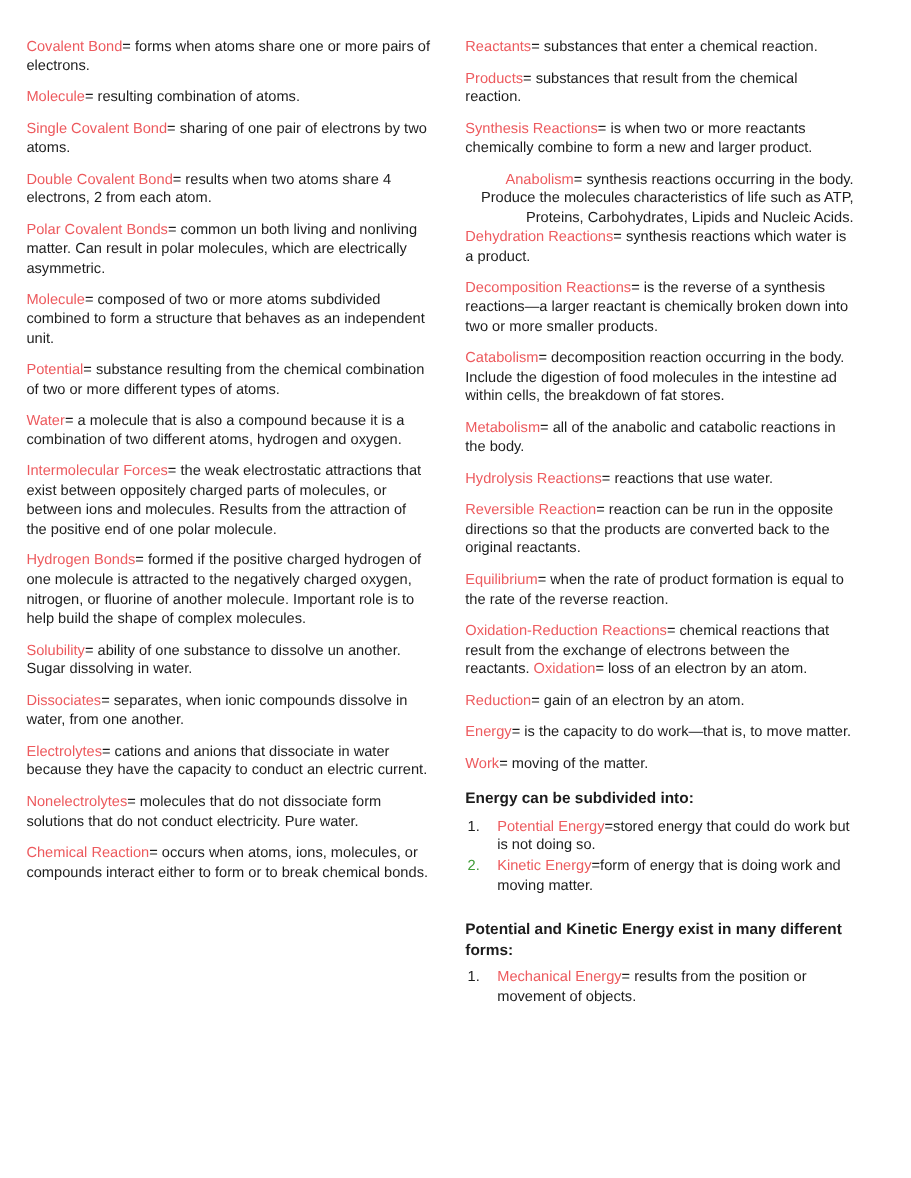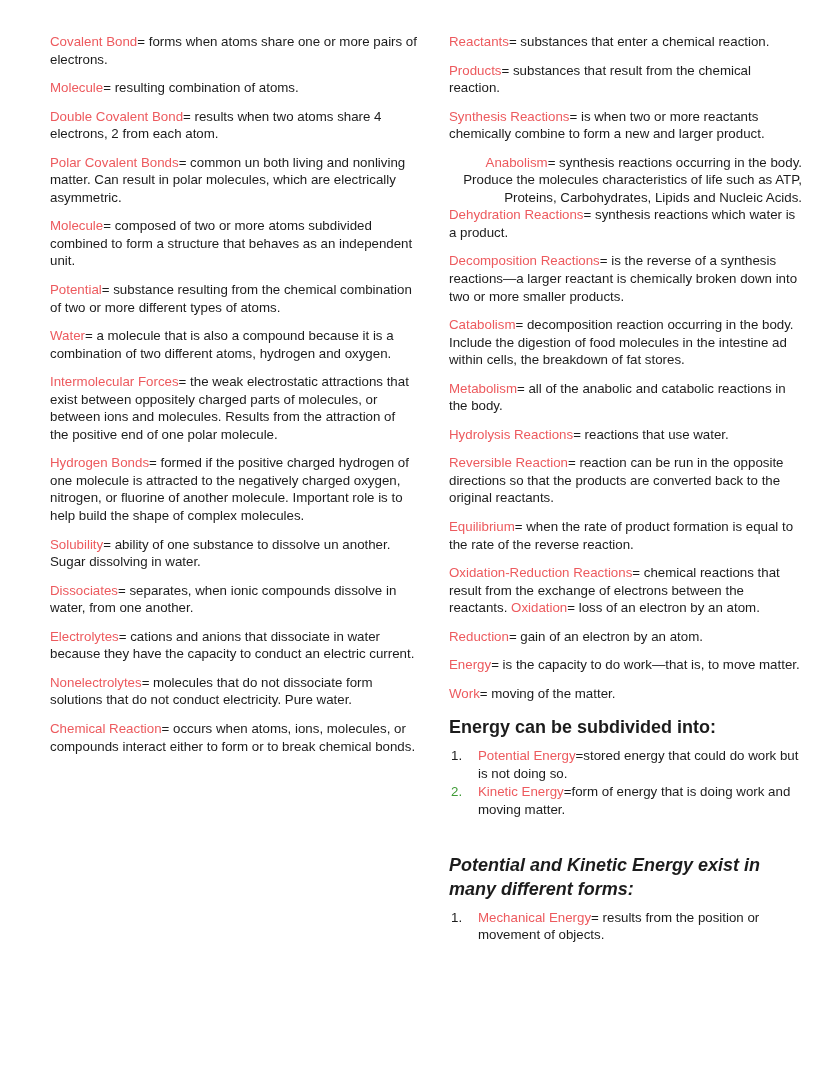--- a/index.html
+++ b/index.html
@@ -11,21 +11,21 @@
     width: 828px;
     height: 1071px;
     font-family: "Liberation Sans", sans-serif;
     color: #1c1c1c;
     overflow: hidden;
   }
   .page {
     width: 828px;
     height: 826px;
     box-sizing: border-box;
-    padding: 33px 38px 0 50px;
+    padding: 33px 38px 0 24px;
     position: relative;
   }
   .columns {
     display: flex;
     flex-direction: row;
     align-items: flex-start;
     gap: 32px;
   }
   .col {
     width: 367px;
@@ -42,29 +42,28 @@
     text-align: left;
   }
   .entry.tight {
     margin-bottom: 0;
     text-align: right;
   }
   .term {
     color: #ed5a5e;
   }
   .heading {
-    font-size: 18px;
+    font-size: 14px;
     line-height: 1.32;
     font-weight: bold;
     color: #1c1c1c;
     margin: 14px 0 7px 0;
   }
   .heading.gap-top {
-    margin-top: 36px;
-    font-style: italic;
+    margin-top: 22px;
   }
   .numlist {
     margin: 0;
     padding: 0;
     list-style: none;
   }
   .numitem {
     font-size: 13.3px;
     line-height: 1.32;
     position: relative;
@@ -83,20 +82,21 @@
 </style>
 </head>
 <body>
 
 <div class="page">
   <div class="columns">
 
     <div class="col" id="left-col">
         <p class="entry"><span class="term">Covalent Bond</span><span>= forms when atoms share one or more pairs of electrons.</span></p>
         <p class="entry"><span class="term">Molecule</span><span>= resulting combination of atoms.</span></p>
+        <p class="entry"><span class="term">Single Covalent Bond</span><span>= sharing of one pair of electrons by two atoms.</span></p>
         <p class="entry"><span class="term">Double Covalent Bond</span><span>= results when two atoms share 4 electrons, 2 from each atom.</span></p>
         <p class="entry"><span class="term">Polar Covalent Bonds</span><span>= common un both living and nonliving matter. Can result in polar molecules, which are electrically asymmetric.</span></p>
         <p class="entry"><span class="term">Molecule</span><span>= composed of two or more atoms subdivided combined to form a structure that behaves as an independent unit.</span></p>
         <p class="entry"><span class="term">Potential</span><span>= substance resulting from the chemical combination of two or more different types of atoms.</span></p>
         <p class="entry"><span class="term">Water</span><span>= a molecule that is also a compound because it is a combination of two different atoms, hydrogen and oxygen.</span></p>
         <p class="entry"><span class="term">Intermolecular Forces</span><span>= the weak electrostatic attractions that exist between oppositely charged parts of molecules, or between ions and molecules. Results from the attraction of the positive end of one polar molecule.</span></p>
         <p class="entry"><span class="term">Hydrogen Bonds</span><span>= formed if the positive charged hydrogen of one molecule is attracted to the negatively charged oxygen, nitrogen, or fluorine of another molecule. Important role is to help build the shape of complex molecules.</span></p>
         <p class="entry"><span class="term">Solubility</span><span>= ability of one substance to dissolve un another. Sugar dissolving in water.</span></p>
         <p class="entry"><span class="term">Dissociates</span><span>= separates, when ionic compounds dissolve in water, from one another.</span></p>
         <p class="entry"><span class="term">Electrolytes</span><span>= cations and anions that dissociate in water because they have the capacity to conduct an electric current.</span></p>

